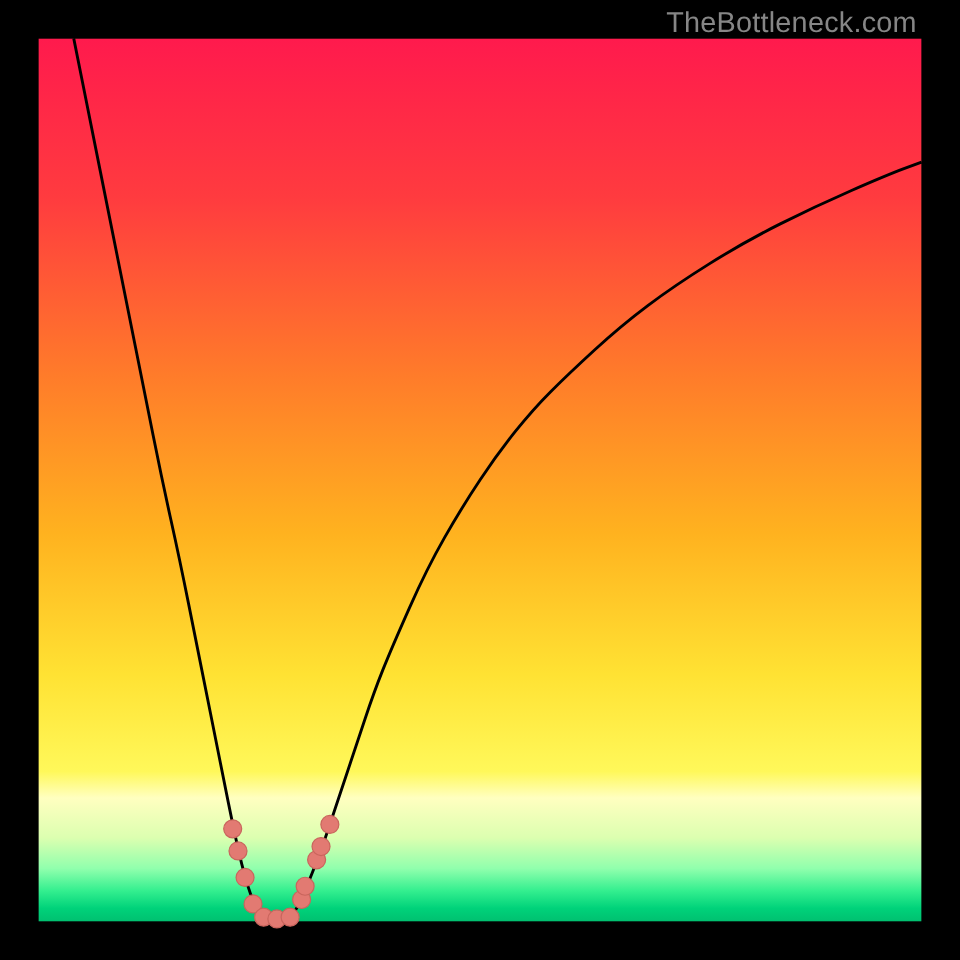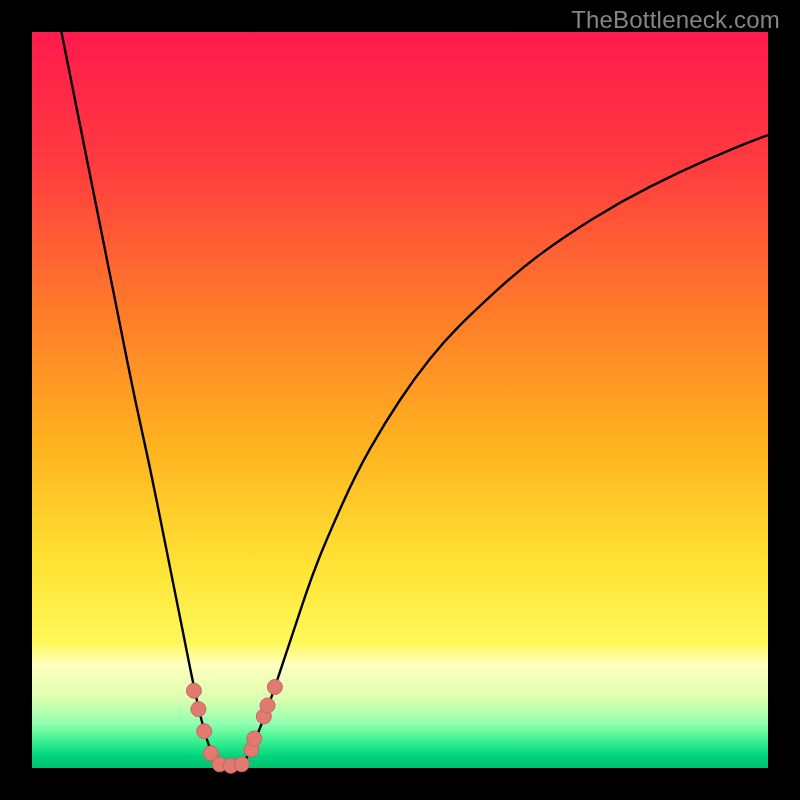--- a/index.html
+++ b/index.html
@@ -21,21 +21,21 @@
   .plot-bg {
     position: absolute;
     left: 0;
     top: 0;
     width: 736px;
     height: 736px;
   }
   .watermark {
     position: absolute;
     top: 6px;
-    right: 20px;
+    right: 36px;
     font-family: Arial, Helvetica, sans-serif;
     font-size: 24px;
     color: #868686;
     letter-spacing: 0.2px;
   }
   svg.curve {
     position: absolute;
     left: 32px;
     top: 32px;
     width: 736px;

